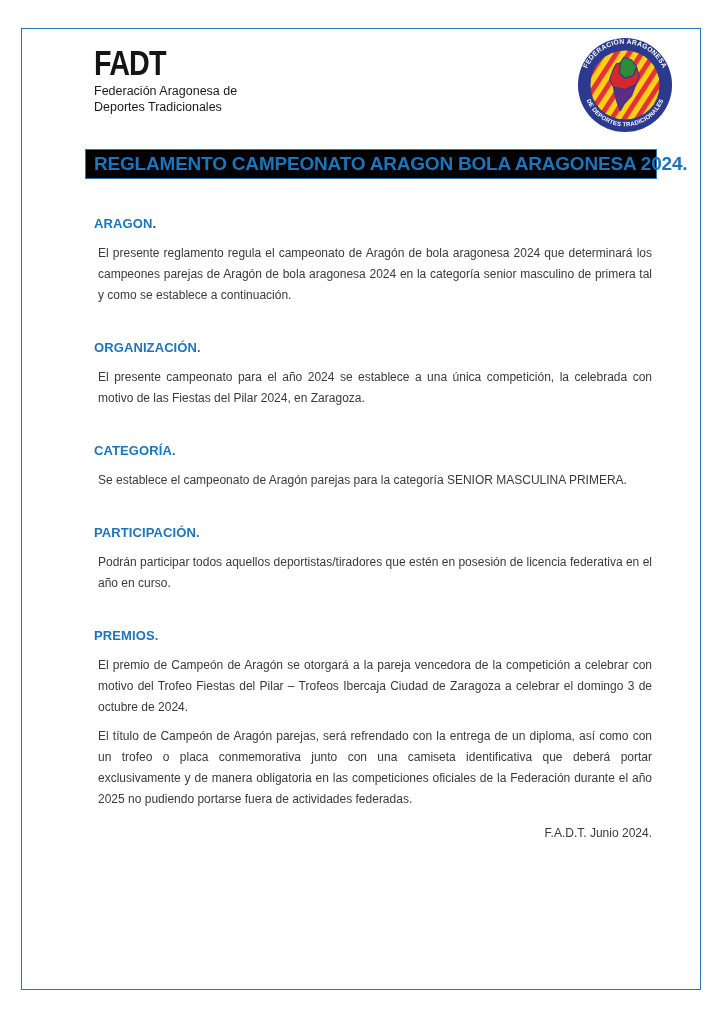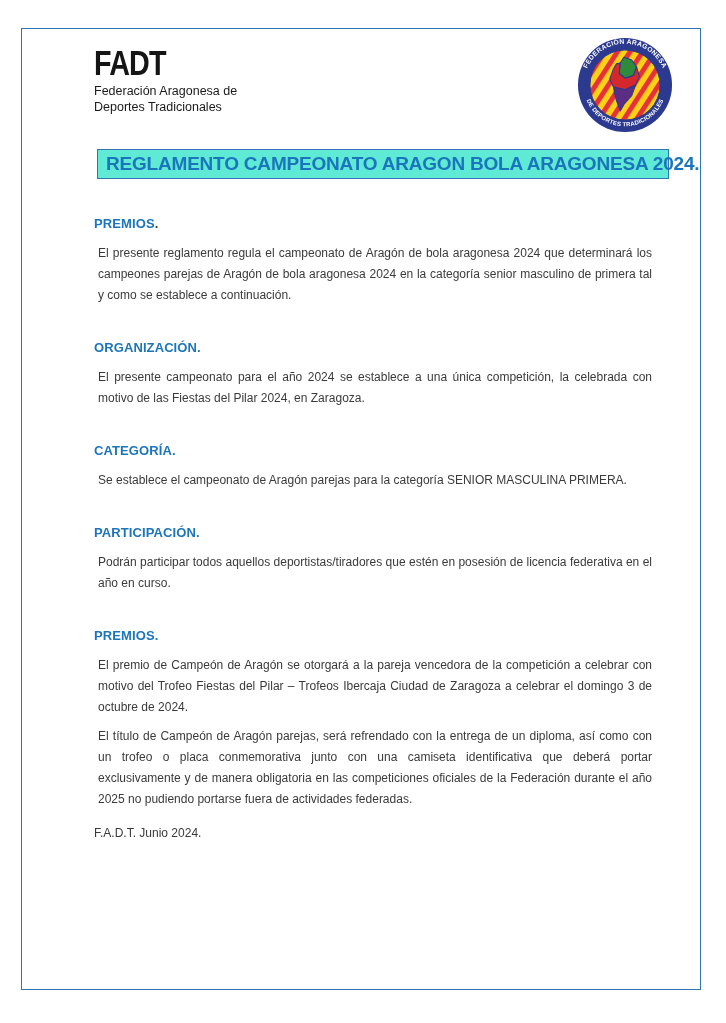--- a/index.html
+++ b/index.html
@@ -32,27 +32,27 @@
     margin-top: 4px;
     font-size: 12.5px; font-weight: normal; color: #1a1a1a;
     line-height: 15.5px;
   }
   .badge {
     position: absolute; left: 577px; top: 37px;
     width: 96px; height: 96px;
   }
   
   .title-box {
-    position: absolute; left: 97px; top: 149px;
+    position: absolute; left: 85px; top: 149px;
     width: 572px; height: 30px;
     border: 1.5px solid #2e75b6;
     box-sizing: border-box;
     display: flex; align-items: center;
     padding-left: 8px;
-    background: #5eead4;
+    background: #000000;
   }
   .title-box span {
     font-size: 19px; font-weight: bold; color: #1b75bc;
     letter-spacing: -0.2px; white-space: nowrap;
   }
   
   .content {
     position: absolute; left: 94px; top: 216px; width: 558px;
     color: #3a3a3a;
   }
@@ -65,21 +65,21 @@
   .section h2 .hsuffix { color: #3a3a3a; }
   .section p {
     margin: 0 0 8px 4px;
     font-size: 12px; line-height: 21px;
     text-align: justify;
   }
   .section p:last-child { margin-bottom: 0; }
   .signature {
     margin-top: 13px;
     font-size: 12px; line-height: 21px;
-    text-align: left; color: #3a3a3a;
+    text-align: right; color: #3a3a3a;
   }
   .badge text {
     font-family: "Liberation Sans", sans-serif;
     font-weight: bold; fill: #ffffff;
   }
 </style>
 </head>
 <body>
 
 <div class="page-frame"></div>
@@ -116,21 +116,21 @@
   </text>
 </svg>
 
 <div class="title-box">
   <span>REGLAMENTO CAMPEONATO ARAGON BOLA ARAGONESA 2024.</span>
 </div>
 
 <div class="content">
 
   <div class="section">
-    <h2><span>PREMIOS</span><span class="hsuffix">.</span></h2>
+    <h2><span>ARAGON</span><span class="hsuffix">.</span></h2>
     <p>El presente reglamento regula el campeonato de Aragón de bola aragonesa 2024 que determinará los campeones parejas de Aragón de bola aragonesa 2024 en la categoría senior masculino de primera tal y como se establece a continuación.</p>
   </div>
 
   <div class="section">
     <h2><span>ORGANIZACIÓN.</span><span class="hsuffix"></span></h2>
     <p>El presente campeonato para el año 2024 se establece a una única competición, la celebrada con motivo de las Fiestas del Pilar 2024, en Zaragoza.</p>
   </div>
 
   <div class="section">
     <h2><span>CATEGORÍA.</span><span class="hsuffix"></span></h2>

